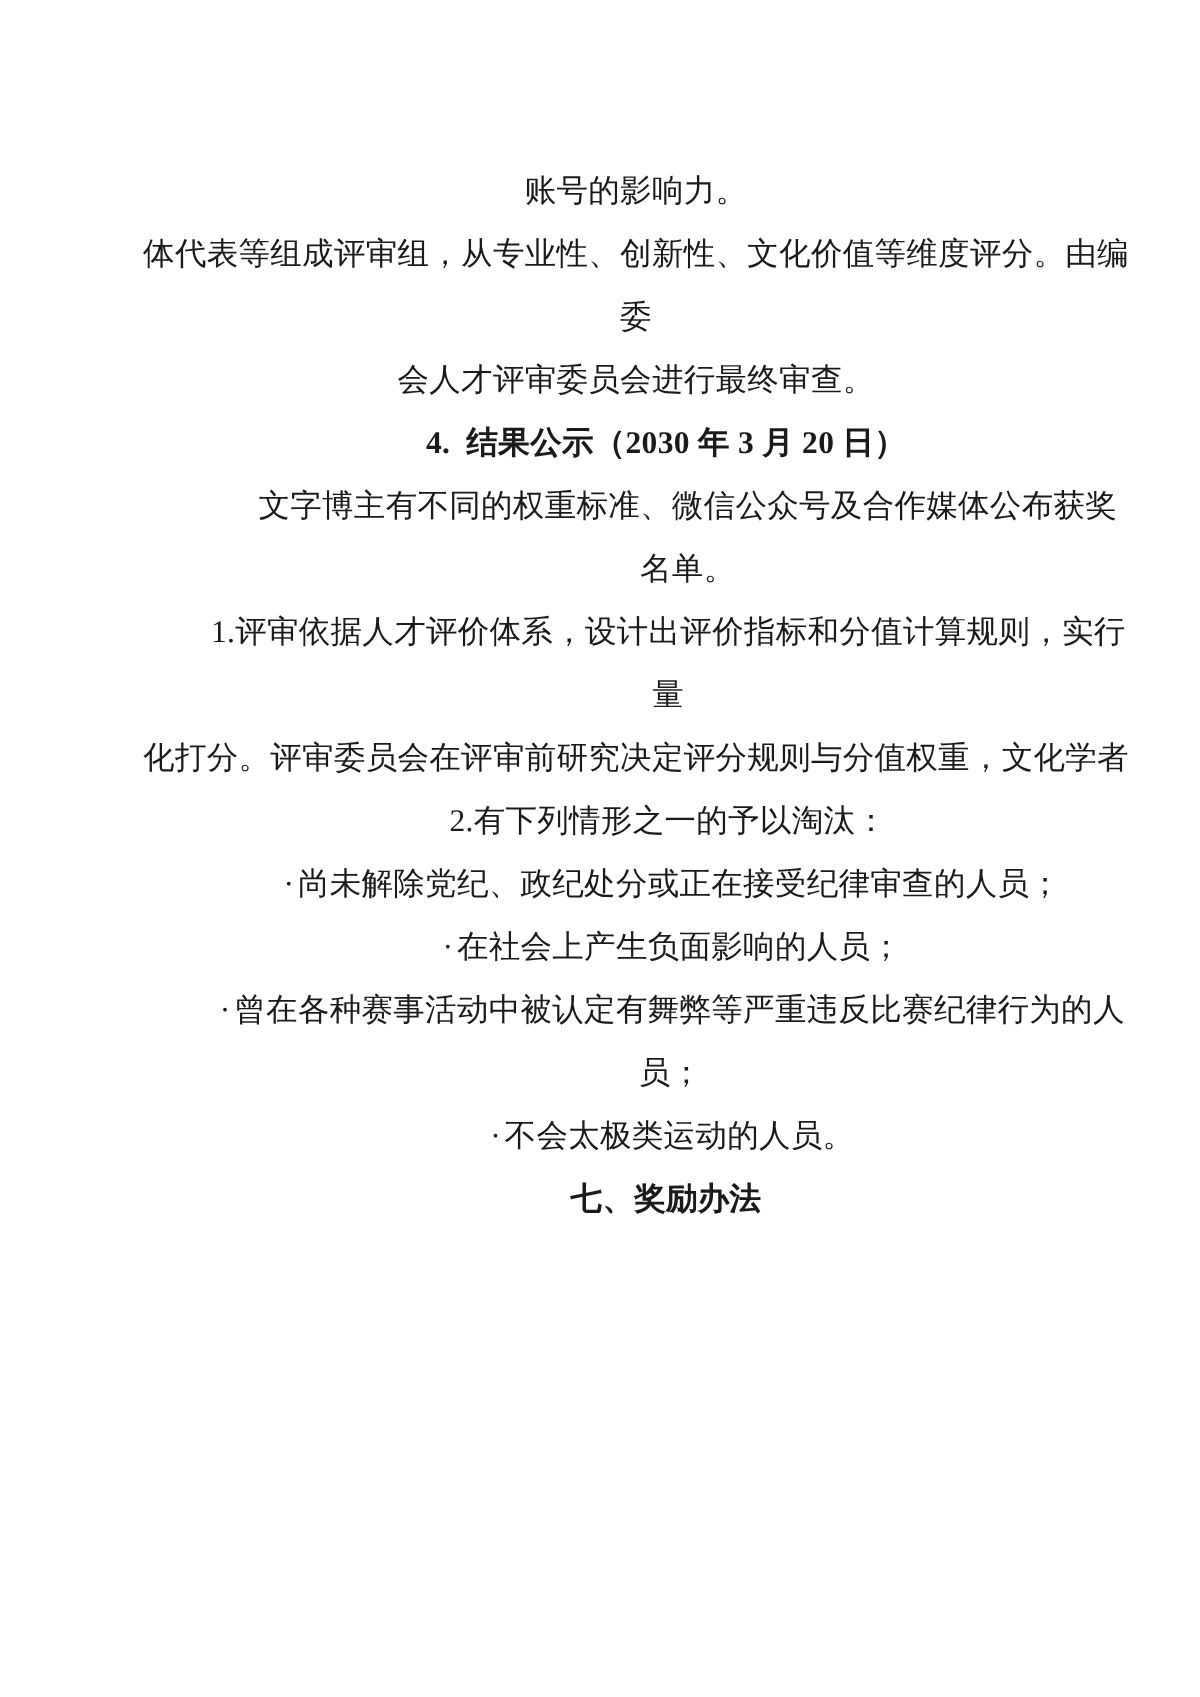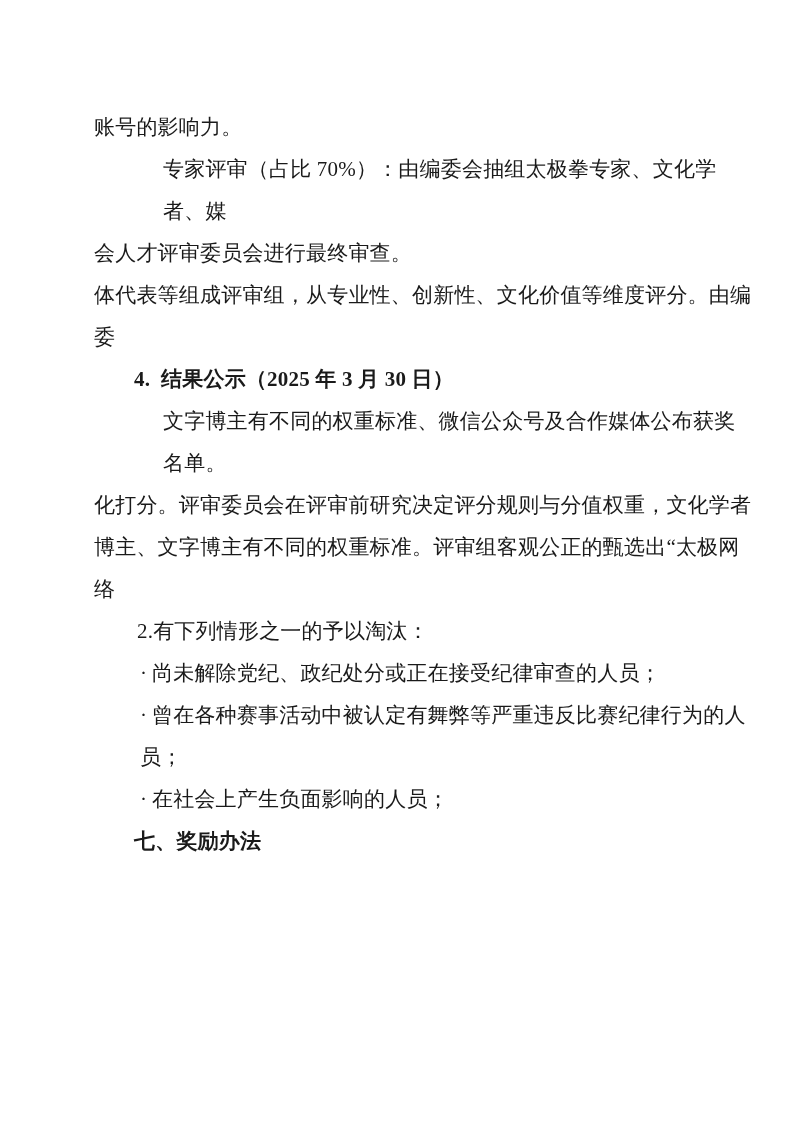--- a/index.html
+++ b/index.html
@@ -1,15 +1,15 @@
 <!DOCTYPE html>
 <html><head>
 <meta charset="utf-8">
 <style>
-  * { margin: 0; padding: 0; box-sizing: border-box; }
+  * { margin: 0; padding: 0; box-sizing: border-box; text-align: center; }
   html, body { width: 800px; background: #ffffff; }
   body {
     font-family: "Liberation Serif", "DejaVu Serif", serif;
   }
   .page {
     position: relative;
     width: 800px;
     height: 1131px;
     background: #ffffff;
     overflow: hidden;
@@ -41,34 +41,34 @@
   }
 </style>
 </head>
 <body>
 
 <div class="page">
   <div class="content">
 
     <div class="line">账号的影响力。</div>
 
-    <div class="line p-ind">专家评审（占比 70%）：由编委会抽组太极拳专家、文化学者、媒</div>
+    <div class="line">体代表等组成评审组，从专业性、创新性、文化价值等维度评分。由编委</div>
     <div class="line">会人才评审委员会进行最终审查。</div>
-    <div class="line">体代表等组成评审组，从专业性、创新性、文化价值等维度评分。由编委</div>
 
-    <div class="line h-ind">4.  结果公示（2025 年 3 月 30 日）</div>
+    <div class="line h-ind">4.  结果公示（2030 年 3 月 20 日）</div>
 
     <div class="line p-ind">文字博主有不同的权重标准、微信公众号及合作媒体公布获奖名单。</div>
 
 
+    <div class="line n-ind">1.评审依据人才评价体系，设计出评价指标和分值计算规则，实行量</div>
     <div class="line">化打分。评审委员会在评审前研究决定评分规则与分值权重，文化学者</div>
-    <div class="line">博主、文字博主有不同的权重标准。评审组客观公正的甄选出“太极网络</div>
 
     <div class="line n-ind">2.有下列情形之一的予以淘汰：</div>
 
     <div class="line b-ind"><span class="bullet">·</span><span>尚未解除党纪、政纪处分或正在接受纪律审查的人员；</span></div>
+    <div class="line b-ind"><span class="bullet">·</span><span>在社会上产生负面影响的人员；</span></div>
     <div class="line b-ind"><span class="bullet">·</span><span>曾在各种赛事活动中被认定有舞弊等严重违反比赛纪律行为的人员；</span></div>
-    <div class="line b-ind"><span class="bullet">·</span><span>在社会上产生负面影响的人员；</span></div>
+    <div class="line b-ind"><span class="bullet">·</span><span>不会太极类运动的人员。</span></div>
 
     <div class="line h-ind">七、奖励办法</div>
 
   </div>
 </div>
 
 </body></html>

